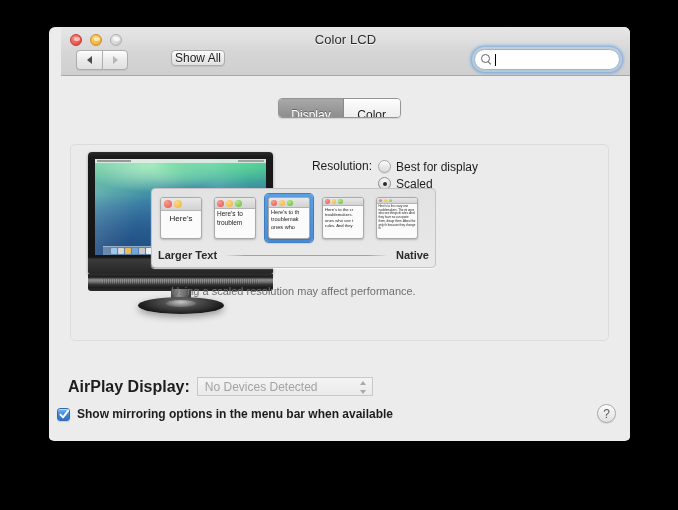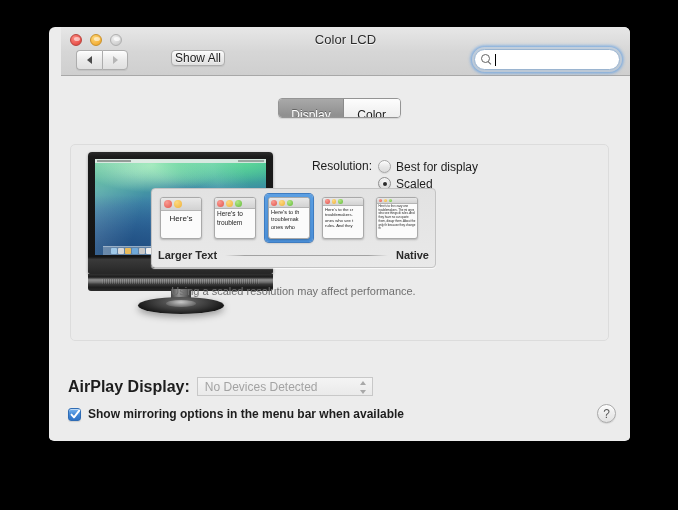--- a/index.html
+++ b/index.html
@@ -594,21 +594,21 @@
   #airplay-arrows .a {
     width: 0; height: 0;
     border-left: 3.5px solid transparent;
     border-right: 3.5px solid transparent;
   }
   #airplay-arrows .a.up { border-bottom: 4px solid #a8a8a8; }
   #airplay-arrows .a.dn { border-top: 4px solid #a8a8a8; }
 
   #mirror-row {
     position: absolute;
-    left: 19px; top: 331px;
+    left: 8px; top: 331px;
     display: flex;
     align-items: center;
   }
   #mirror-check {
     width: 13px; height: 13px;
     border-radius: 3px;
     background: linear-gradient(to bottom, #79b4ef, #3d84d4 55%, #2f73c6);
     border: 1px solid #2f6cb4;
     position: relative;
     flex: 0 0 auto;

